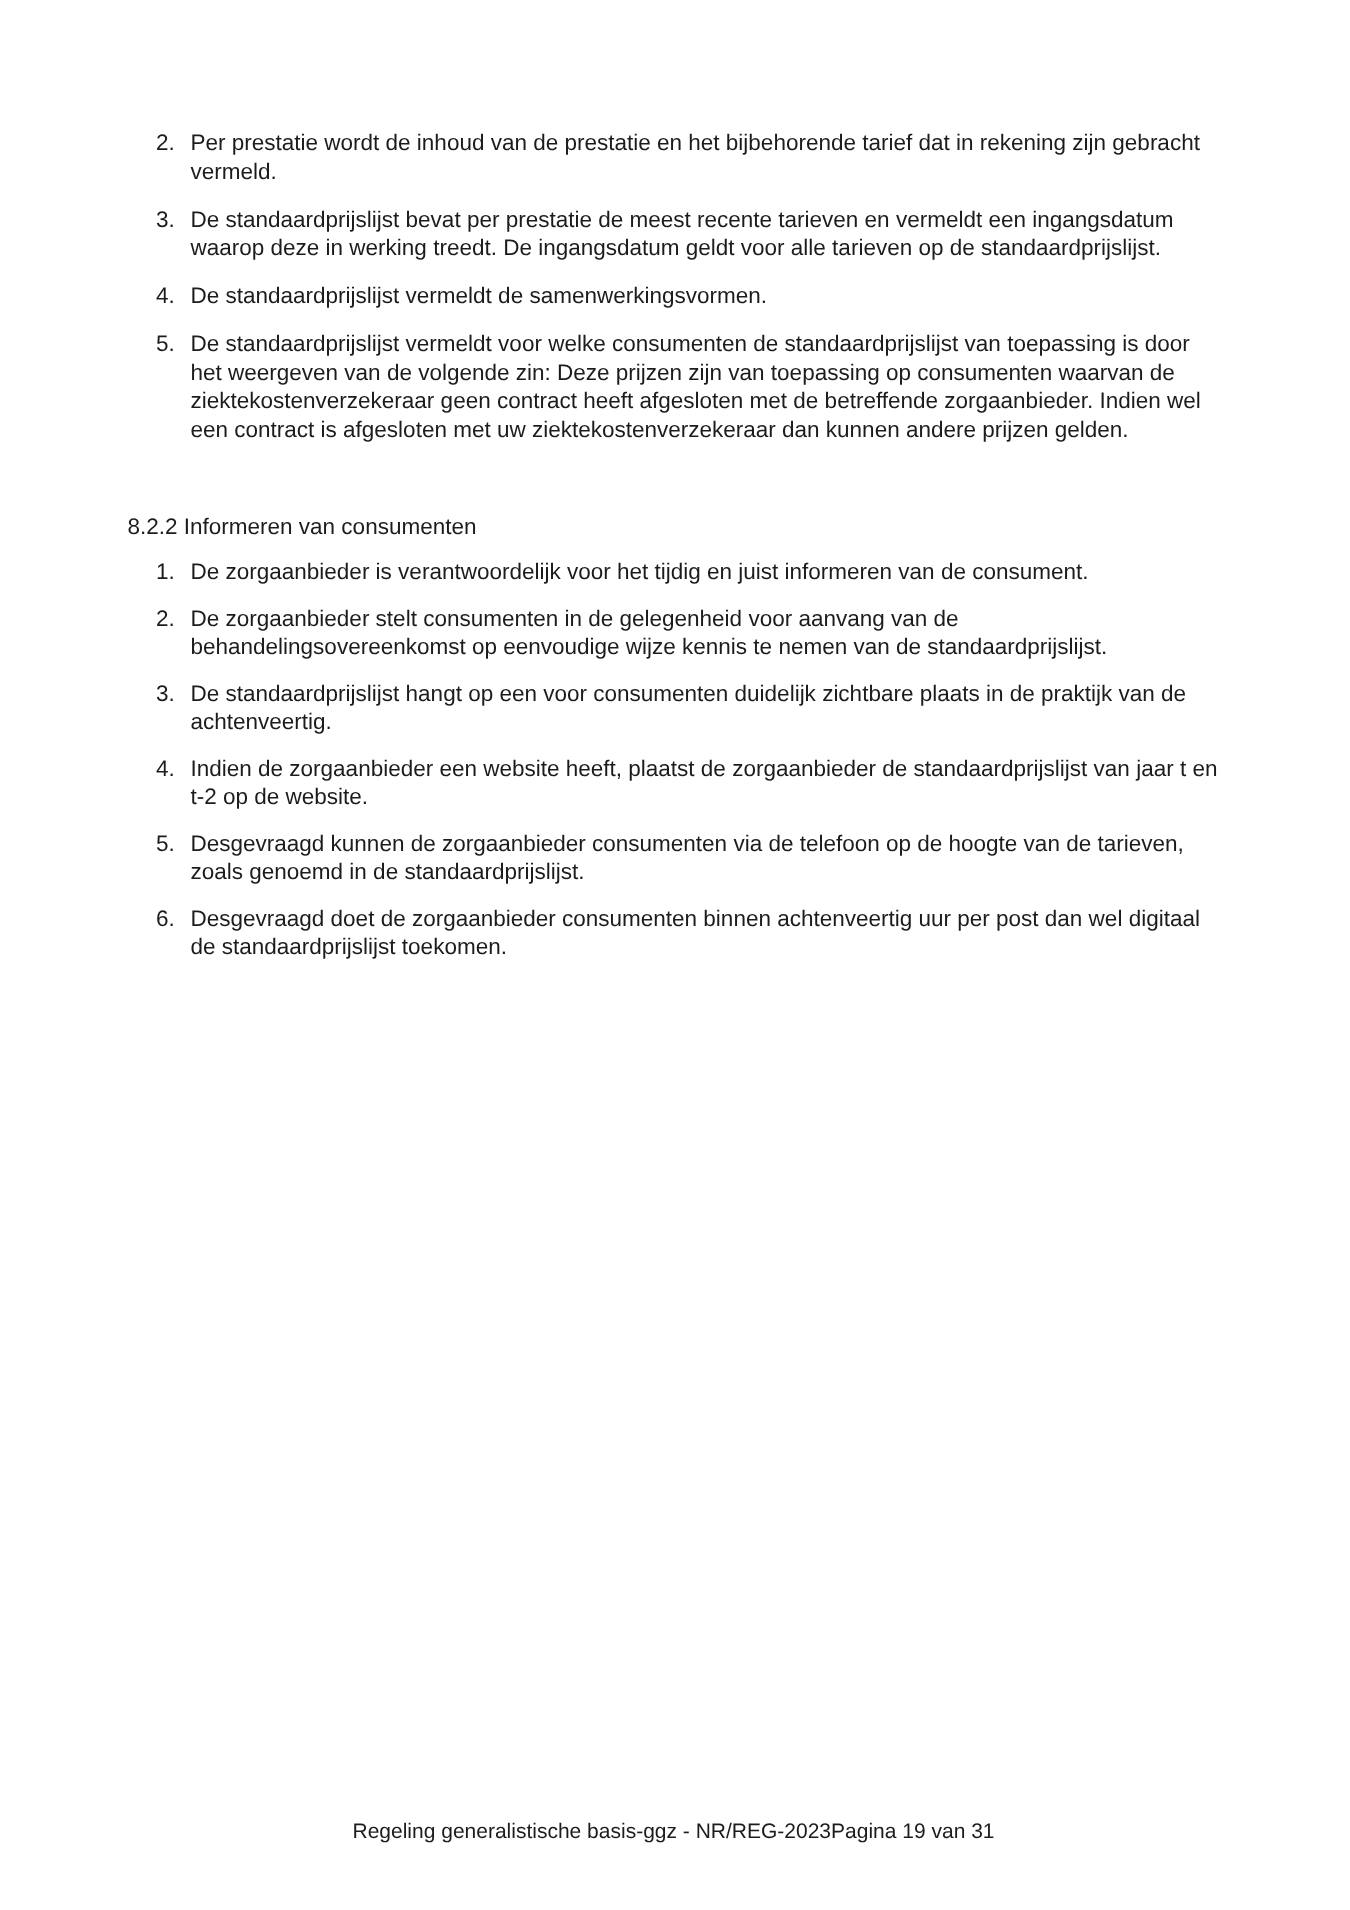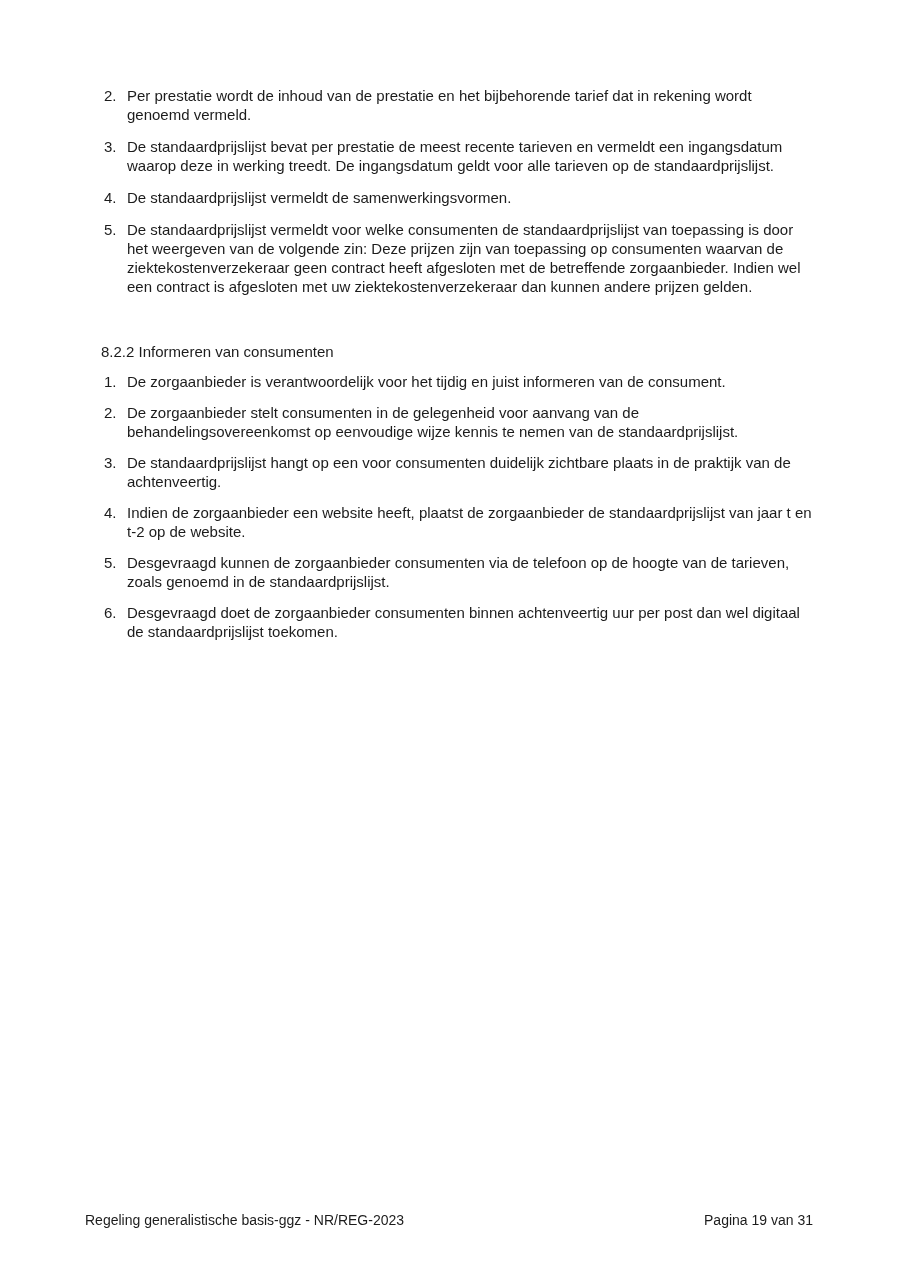--- a/index.html
+++ b/index.html
@@ -47,43 +47,43 @@
   .txt {
     flex: 1 1 auto;
     max-width: 690px;
     font-size: 15px;
     line-height: 19px;
   }
   .section-heading {
     font-size: 15px;
     line-height: 19px;
     font-weight: 400;
-    margin: 46px 0 11px 16px;
+    margin: 46px 0 11px 0;
   }
   .footer {
     position: absolute;
     top: 1211px;
     left: 85px;
     right: 87px;
     display: flex;
-    justify-content: space-between;
+    justify-content: center;
     font-size: 14px;
     line-height: 18px;
     color: #1c1c1c;
   }
 </style>
 </head>
 <body>
 
 <div class="page">
 
   <div class="list body-text">
     <div class="list-item">
       <span class="num">2.</span>
-      <span class="txt">Per prestatie wordt de inhoud van de prestatie en het bijbehorende tarief dat in rekening wordt genoemd vermeld.</span>
+      <span class="txt">Per prestatie wordt de inhoud van de prestatie en het bijbehorende tarief dat in rekening zijn gebracht vermeld.</span>
     </div>
     <div class="list-item">
       <span class="num">3.</span>
       <span class="txt">De standaardprijslijst bevat per prestatie de meest recente tarieven en vermeldt een ingangsdatum waarop deze in werking treedt. De ingangsdatum geldt voor alle tarieven op de standaardprijslijst.</span>
     </div>
     <div class="list-item">
       <span class="num">4.</span>
       <span class="txt">De standaardprijslijst vermeldt de samenwerkingsvormen.</span>
     </div>
     <div class="list-item">

